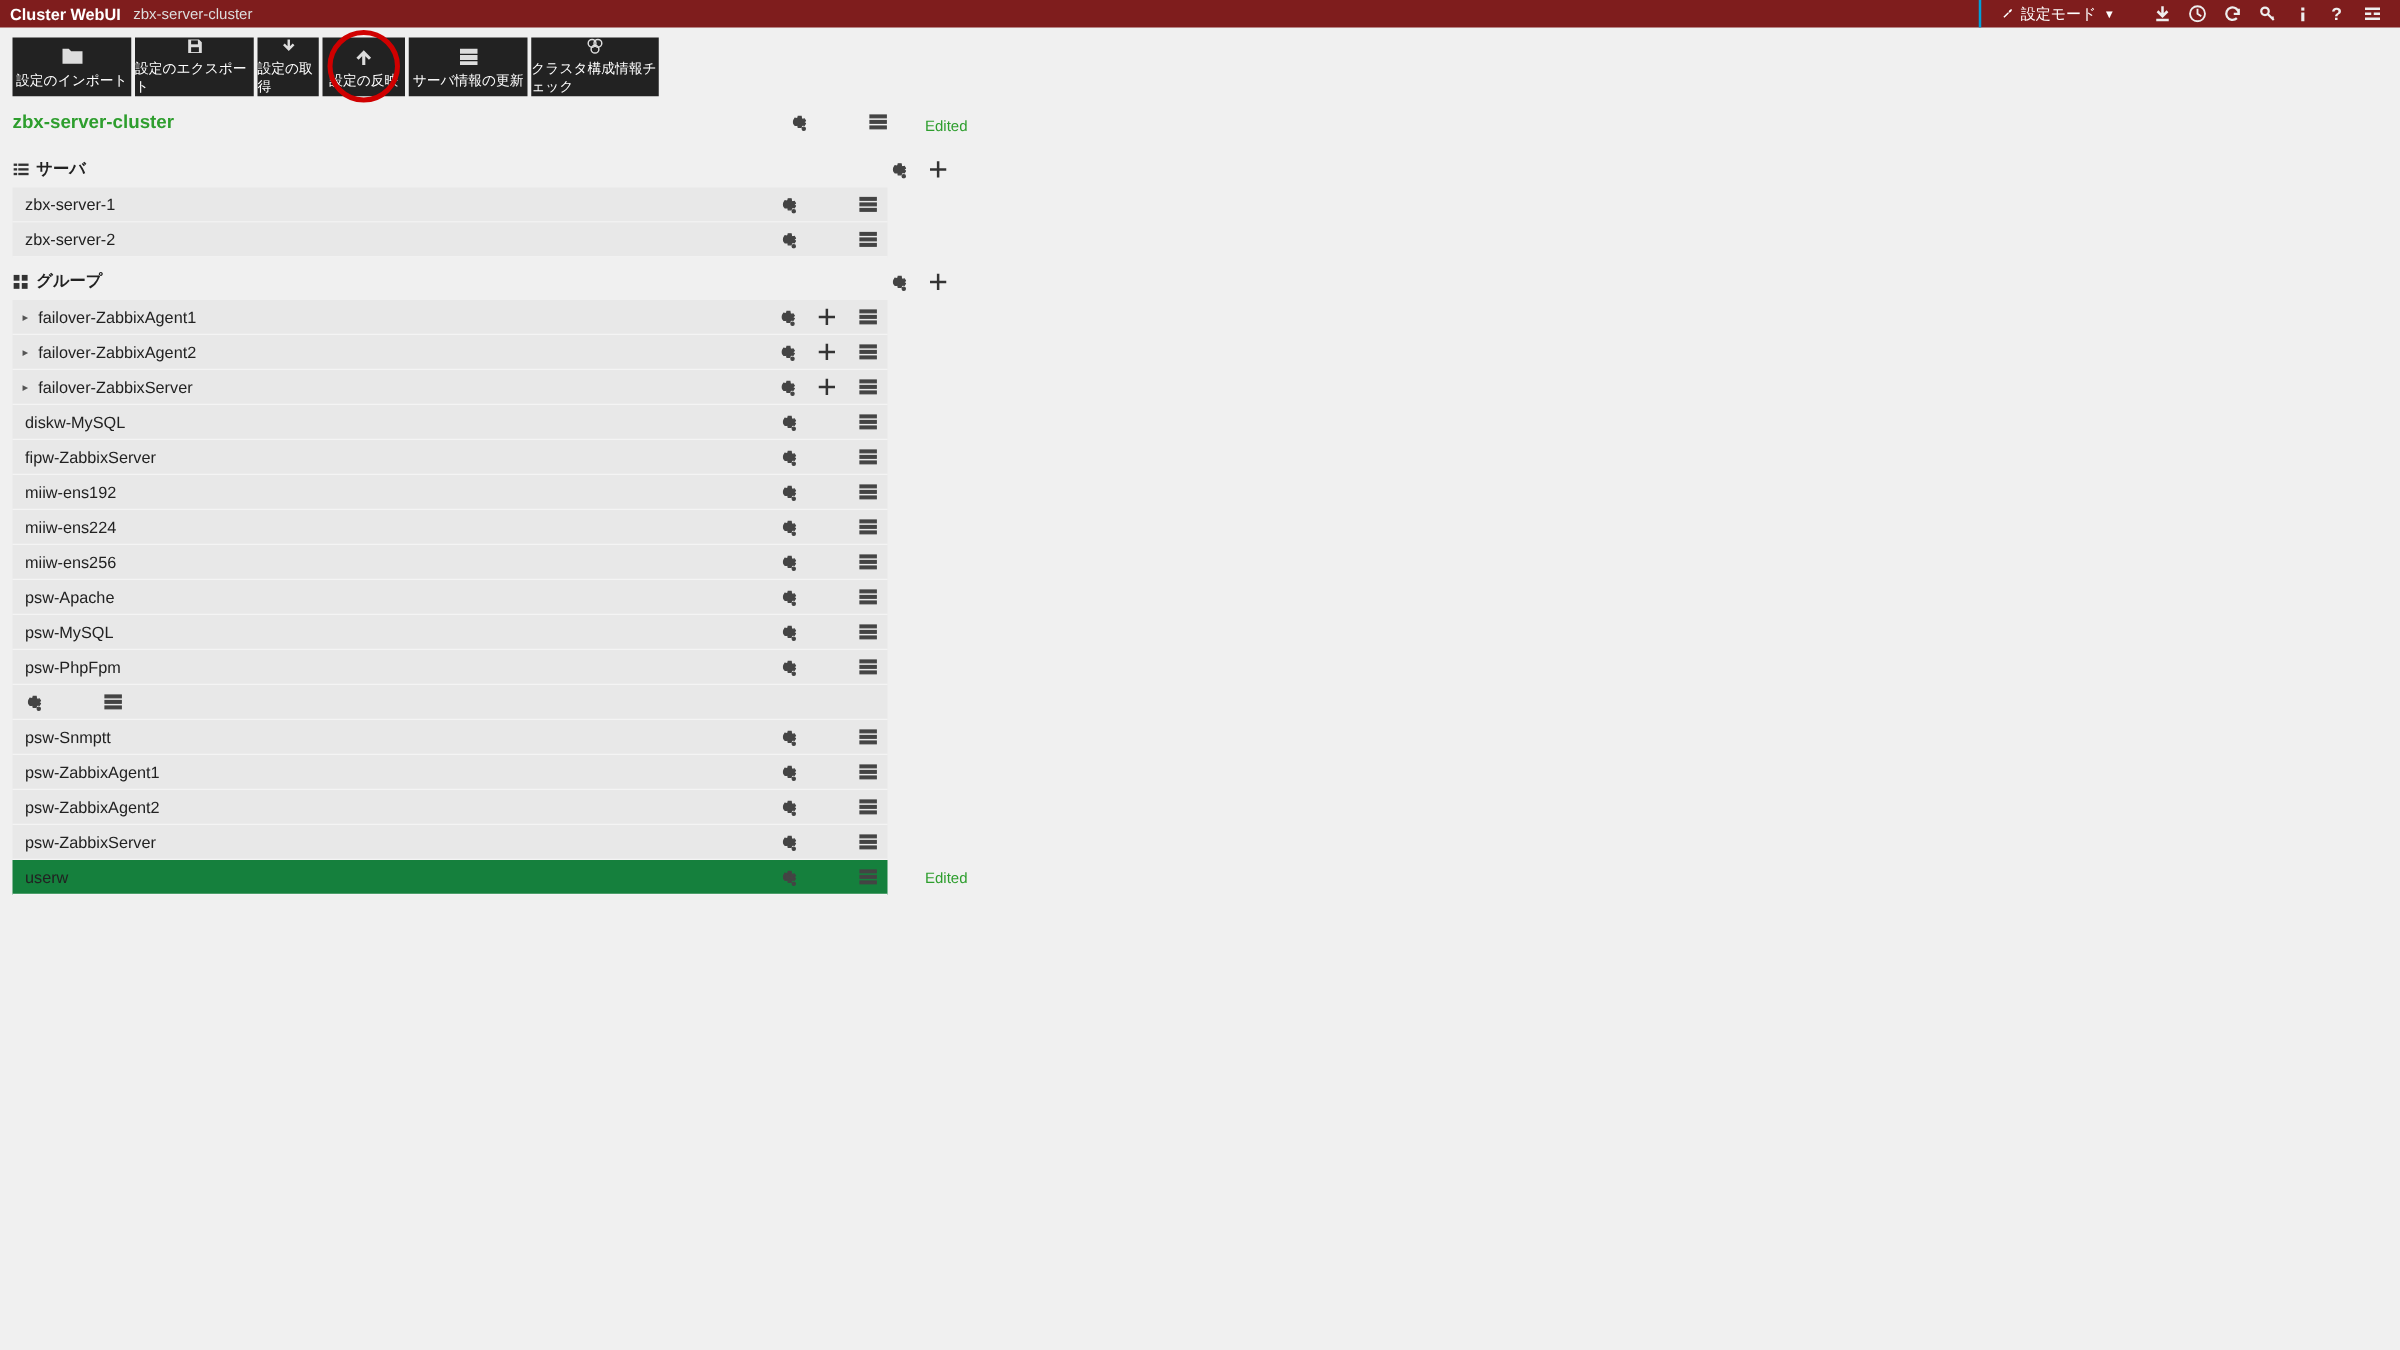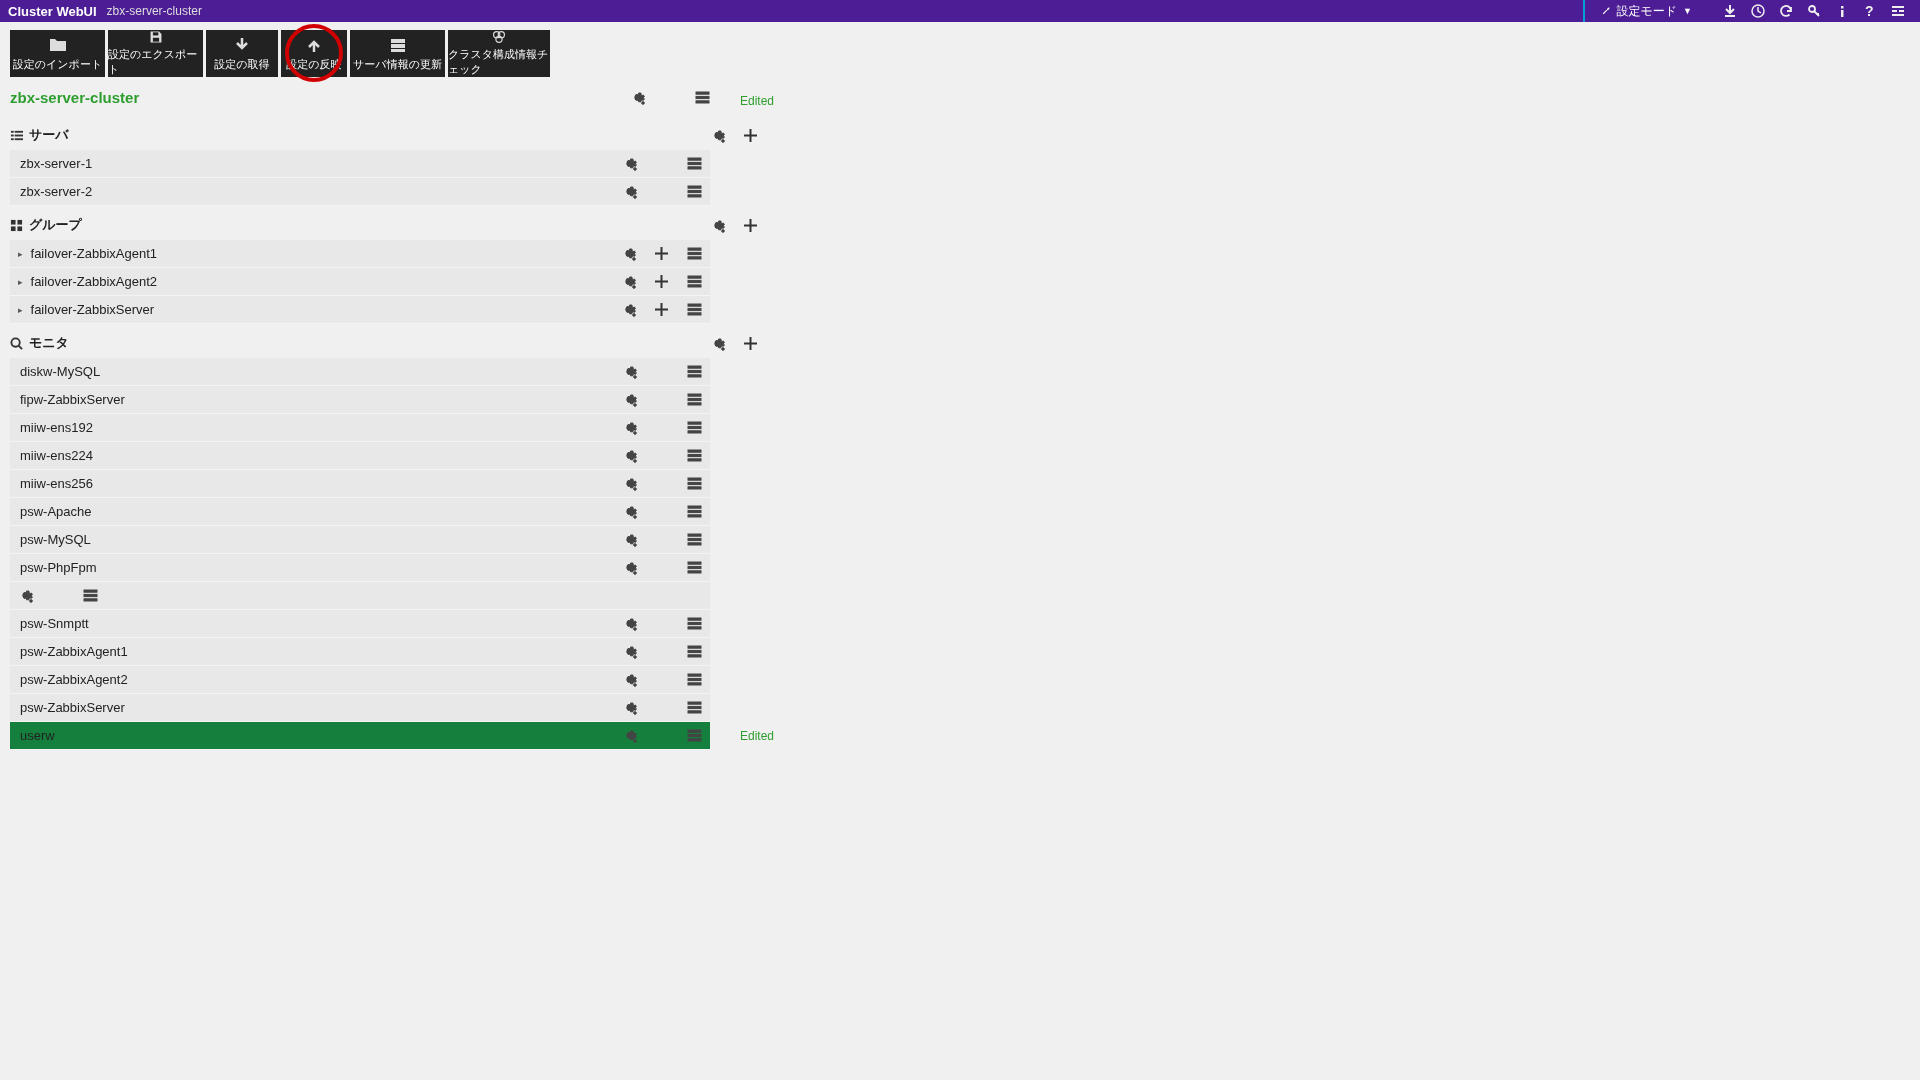--- a/index.html
+++ b/index.html
@@ -1,32 +1,32 @@
 <!DOCTYPE html>
 <html><head>
 <meta charset="utf-8">
 <style>
   * { box-sizing: border-box; margin: 0; padding: 0; }
   body { font-family: Meiryo, "Hiragino Sans", Arial, sans-serif; font-size: 13px; background: #f0f0f0; color: #222; width: 1920px; }
-  .topbar { background: #4c1d95; color: #fff; height: 22px; display: flex; align-items: center; padding: 0 8px; justify-content: space-between; }
+  .topbar { background: #7f1d1d; color: #fff; height: 22px; display: flex; align-items: center; padding: 0 8px; justify-content: space-between; }
   .topbar-left { display: flex; align-items: center; gap: 10px; }
   .app-title { font-weight: bold; font-size: 13px; }
   .cluster-sub { font-size: 12px; color: #ddd; }
   .topbar-right { display: flex; align-items: center; gap: 0; }
   .mode-sep { width: 2px; height: 22px; background: #00a0d8; margin-right: 6px; }
   .mode-btn { color: #fff; font-size: 12px; display: flex; align-items: center; gap: 4px; padding: 0 10px; cursor: pointer; }
   .mode-btn svg { width: 12px; height: 12px; fill: #fff; }
   .caret-down { font-size: 9px; margin-left: 2px; }
   .topbar-icons { display: flex; align-items: center; margin-left: 14px; }
   .topbar-icons .icon-btn { width: 28px; height: 22px; display: flex; align-items: center; justify-content: center; cursor: pointer; }
   .topbar-icons svg { width: 14px; height: 14px; fill: #eee; }
   .toolbar { display: flex; gap: 3px; padding: 8px 10px 6px 10px; }
   .toolbtn { background: #222; color: #fff; width: 95px; height: 47px; display: flex; flex-direction: column; align-items: center; justify-content: center; gap: 3px; font-size: 11px; cursor: pointer; position: relative; }
   .toolbtn.wide { width: 102px; }
-  .toolbtn.w2 { width: 72px; }
+  .toolbtn.w2 { width: 49px; }
   .toolbtn.w3 { width: 66px; }
   .toolbtn svg { width: 18px; height: 18px; fill: #ddd; }
   .red-circle { position: absolute; border: 4px solid #d00000; border-radius: 50%; width: 58px; height: 58px; pointer-events:none; }
   .content { padding: 2px 10px 20px 10px; width: 800px; }
   .cluster-row, .section-row, .item-row { display: flex; align-items: center; padding: 5px 8px; }
   .cluster-row { padding: 4px 0 10px 0; }
   .cluster-name { color: #2e9e2e; font-weight: bold; font-size: 15px; flex: 1; }
   .actions { display: flex; align-items: center; gap: 18px; width: 80px; justify-content: flex-end; }
   .actions .slot { width: 18px; display:flex; justify-content:center; }
   .actions svg { width: 15px; height: 15px; fill: #444; stroke: #444; }
@@ -405,41 +405,20 @@
               <svg viewBox="0 0 15 15">
                 <use href="#i-menu"></use>
               </svg>
             </span>
           </div>
         </div>
         <span class="edited"></span>
       </div>
     </div>
 
-  <div class="section-row">
-    <span class="sec-icon">
-        <svg viewBox="0 0 14 14">
-          <use href="#i-search"></use>
-        </svg>
-      </span>
-    <span class="sec-title">モニタ</span>
-    <div class="actions">
-      <span class="slot">
-          <svg viewBox="0 0 15 15">
-            <use href="#i-gear-sm"></use>
-          </svg>
-        </span>
-      <span class="slot plus">
-          <svg viewBox="0 0 15 15">
-            <use href="#i-plus"></use>
-          </svg>
-        </span>
-      <span class="slot"></span>
-    </div>
-  </div>
   <div id="monitors-list">
       <div class="row-wrap">
         <div class="item-row" style="flex:1">
           <span class="item-name">diskw-MySQL</span>
           <div class="actions">
             <span class="slot">
               <svg viewBox="0 0 15 15">
                 <use href="#i-gear-sm"></use>
               </svg>
             </span>

